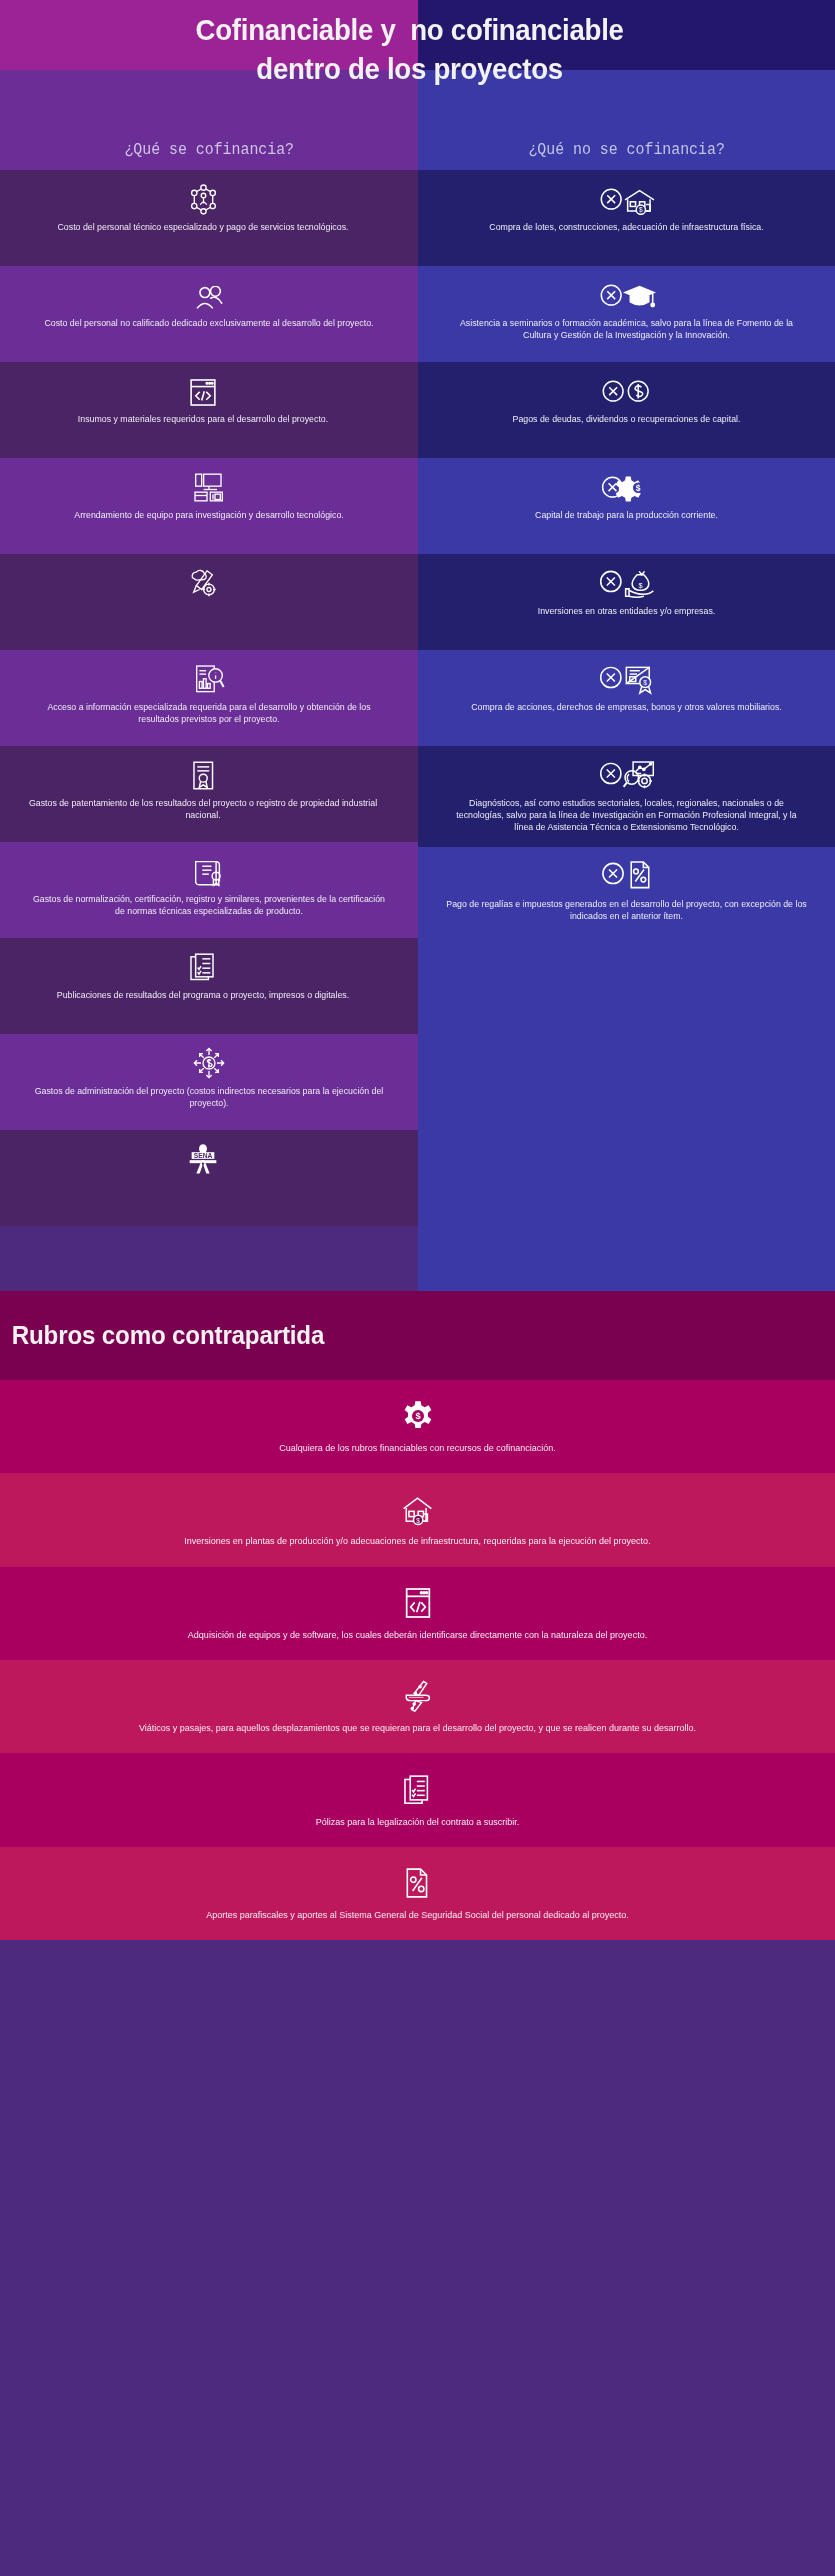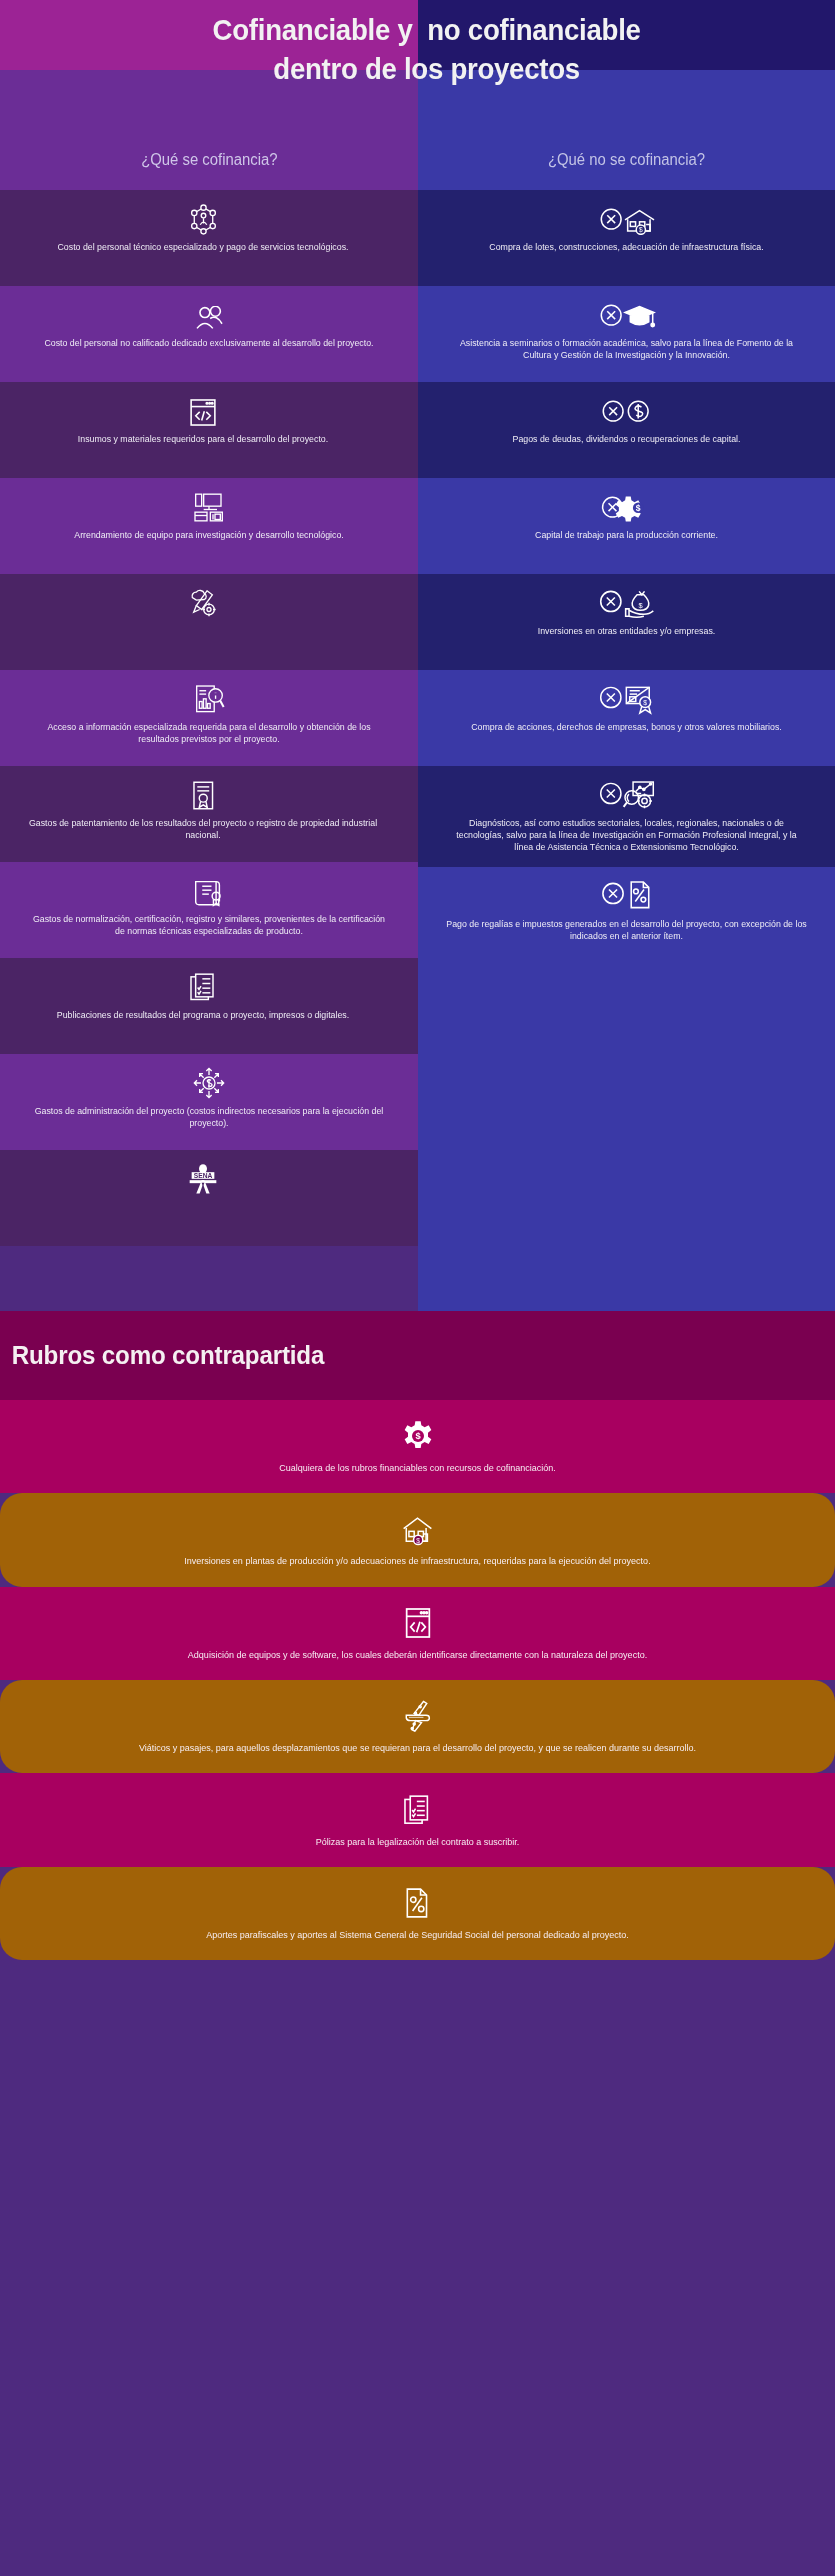--- a/index.html
+++ b/index.html
@@ -8,40 +8,41 @@
     width:835px; height:2576px; position:relative; overflow:hidden;
     font-family:"Liberation Sans","DejaVu Sans",sans-serif;
     color:#fff;
   }
 
   
   .title-bar { display:flex; width:835px; height:70px; }
   .title-bar-left  { width:418px; background:#9c2395; }
   .title-bar-right { width:417px; background:#22176b; }
   .title-text {
-    position:absolute; top:0; left:17px; width:819px; height:129px;
+    position:absolute; top:0; left:0; width:819px; height:129px;
     display:flex; flex-direction:column; align-items:center; justify-content:flex-start;
     pointer-events:none;
   }
   .title-line {
     font-size:30px; font-weight:bold; color:#f2f2f2;
     letter-spacing:-0.3px; line-height:36px; white-space:nowrap;
     transform:scaleX(0.92); transform-origin:center;
   }
   .title-line.l1 { margin-top:12px; }
   .title-line.l2 { margin-top:2.8px; }
 
   
   .cols { display:flex; width:835px; }
   .col  { width:418px; }
   .col.right { width:417px; }
 
   .col-header {
-    height:120px; display:flex; align-items:center; justify-content:center;
+    height:100px; display:flex; align-items:center; justify-content:center;
     padding-top:59px;
+    font-family:Liberation Mono, monospace;
   }
   .col-header.left  { background:#6b2d96; }
   .col-header.right { background:#3a39a6; }
   .col-header-text {
     font-size:16px; color:#cfc6e8; font-weight:400;
     transform:scaleX(0.93); white-space:nowrap;
   }
   .col-header.right .col-header-text { color:#c3c4e6; }
 
   .card {
@@ -70,21 +71,21 @@
   .pink-section { width:835px; }
   .pink-header {
     background:#7a0050; height:89px;
     display:flex; align-items:center; justify-content:flex-start;
   }
   .pink-header-text {
     font-size:26px; font-weight:bold; color:#f5f0f2;
     transform:scaleX(0.93); white-space:nowrap; letter-spacing:-0.2px;
   }
   .P-light { background:#a80060; }
-  .P-dark  { background:#a16207;border-radius:22px; }
+  .P-dark  { background:#be185d; }
   .pink-card {
     padding:19.5px 49px 18px 49px; text-align:center;
     display:flex; flex-direction:column; align-items:center;
   }
   .pink-card .icon-wrap { margin-bottom:9.7px; height:33px; }
   .pink-card .card-body { font-size:9px; line-height:13.2px; max-width:661px; color:#f7eef3; }
 </style>
 </head>
 <body>
 

